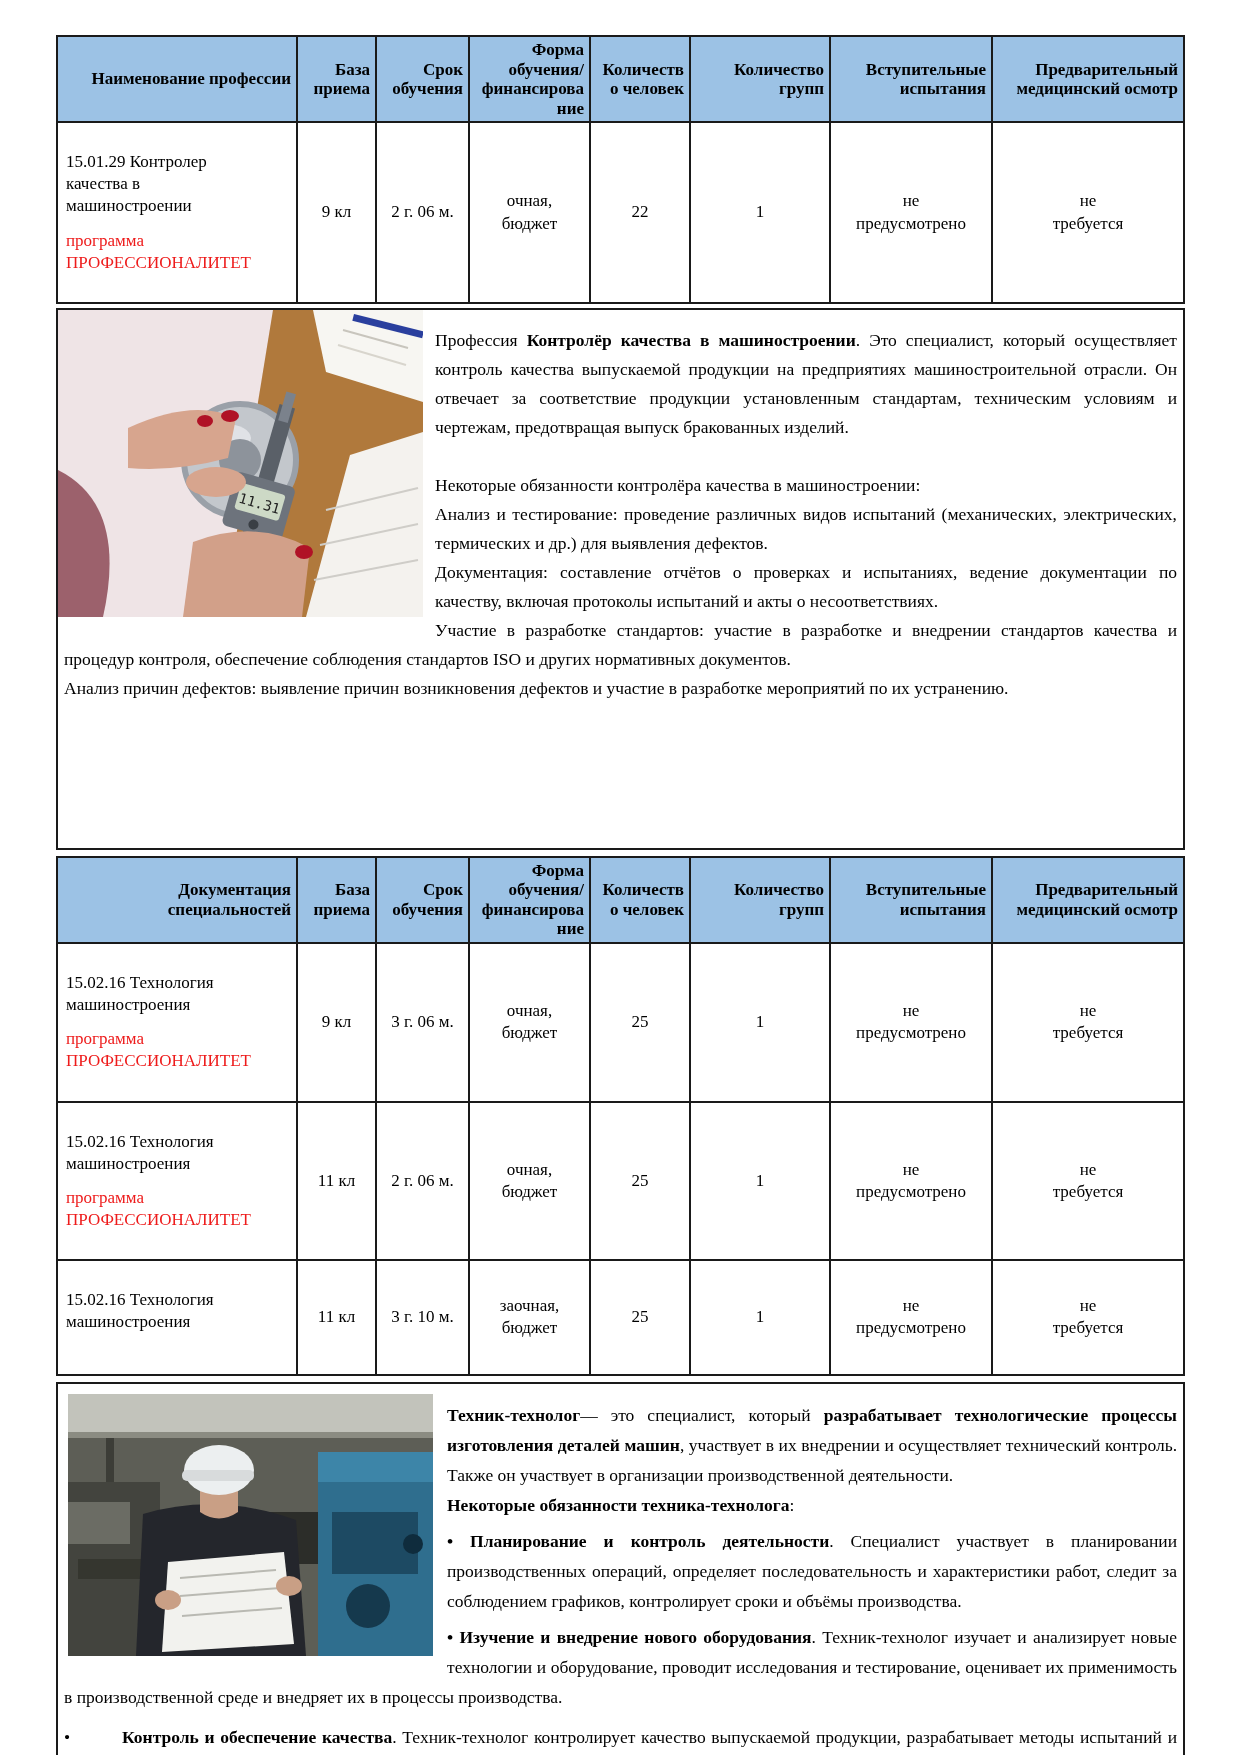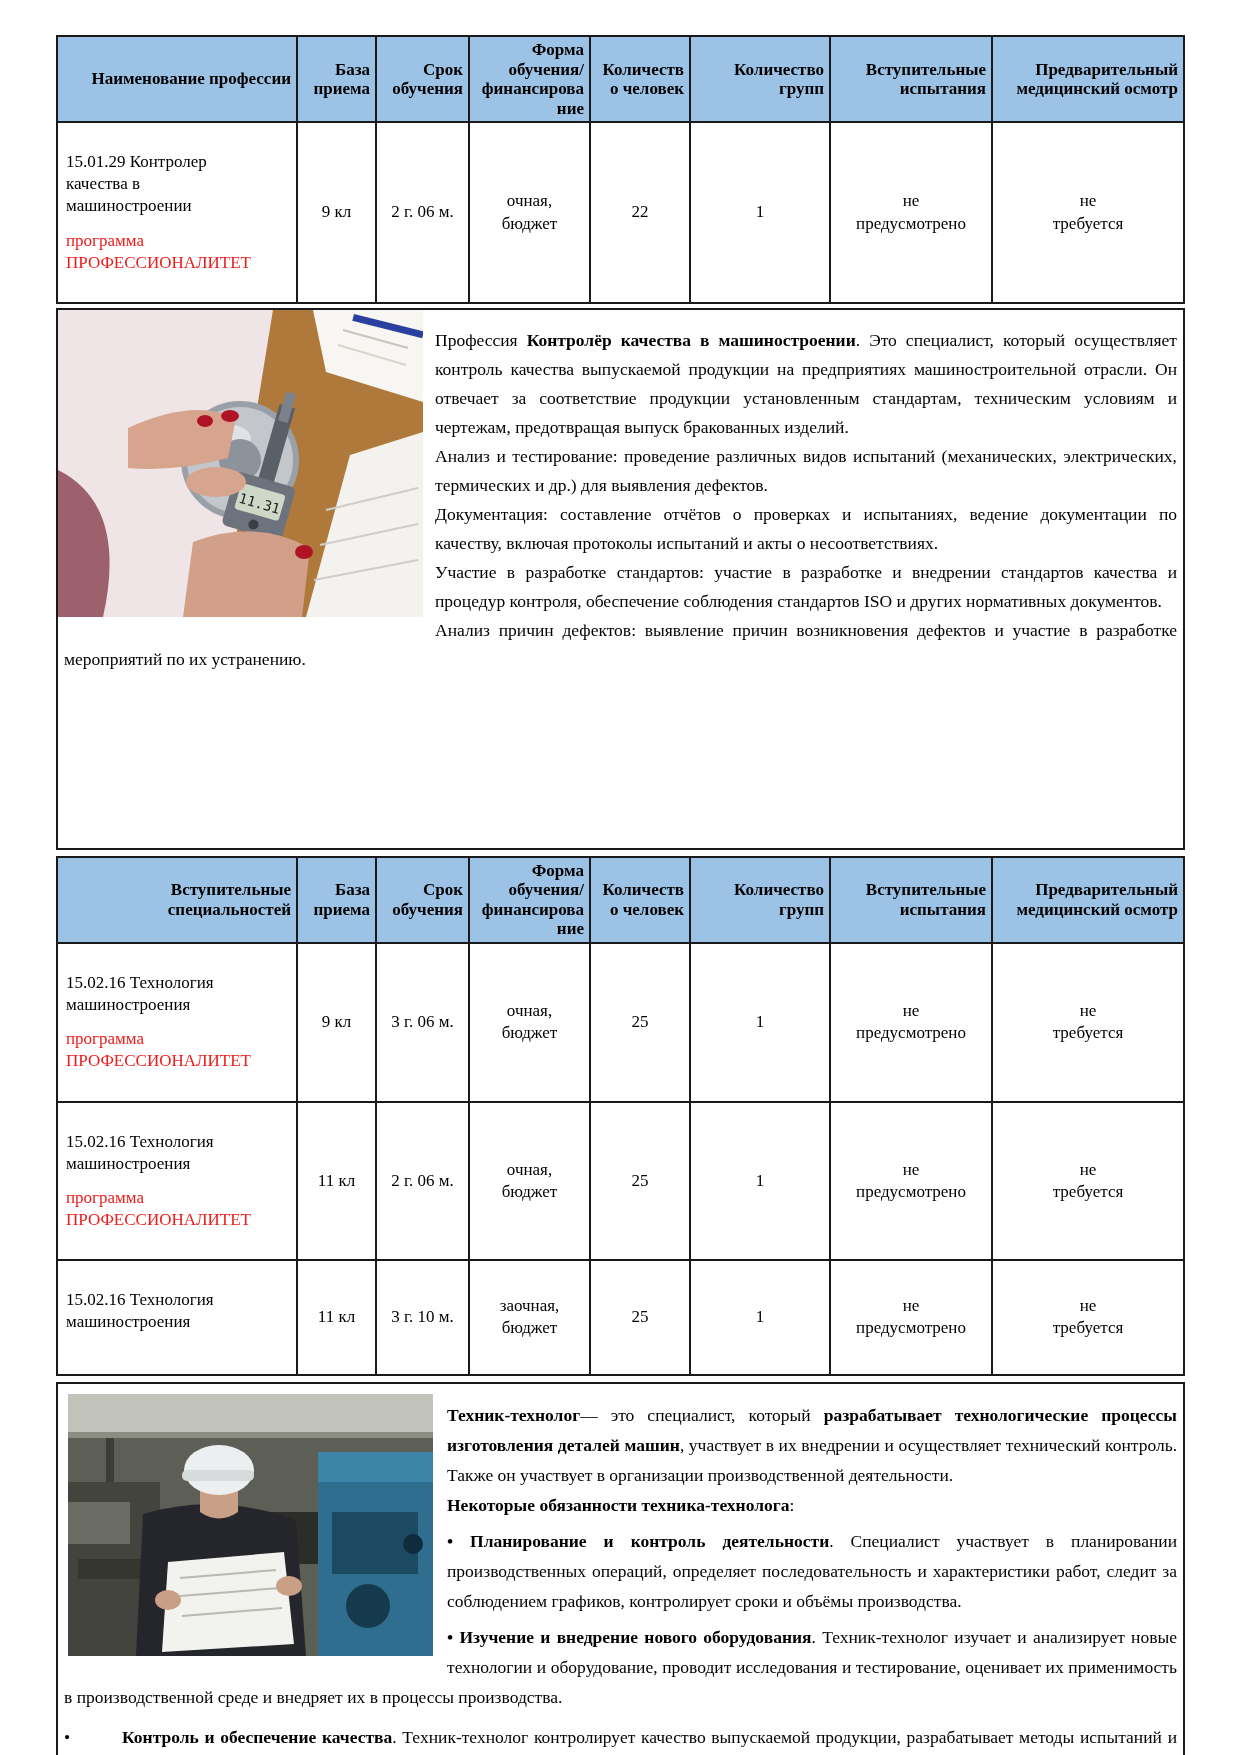--- a/index.html
+++ b/index.html
@@ -136,20 +136,21 @@
         <circle cx="201" cy="215" r="5" fill="#3a3f45"></circle>
       </g>
       <path d="M70,118 Q135,88 178,108 L170,148 Q118,162 70,158 Z" fill="#d7a58e"></path>
       <ellipse cx="158" cy="172" rx="30" ry="15" fill="#d7a58e"></ellipse>
       <path d="M135,232 Q198,208 252,238 L244,307 L125,307 Z" fill="#d2a089"></path>
       <ellipse cx="172" cy="106" rx="9" ry="6" fill="#b01226"></ellipse>
       <ellipse cx="147" cy="111" rx="8" ry="6" fill="#b01226"></ellipse>
       <ellipse cx="246" cy="242" rx="9" ry="7" fill="#b01226"></ellipse>
     </svg>
     <p class="pt8"><span>Профессия </span><span class="b">Контролёр качества в машиностроении</span><span>. Это специалист, который осуществляет контроль качества выпускаемой продукции на предприятиях машиностроительной отрасли. Он отвечает за соответствие продукции установленным стандартам, техническим условиям и чертежам, предотвращая выпуск бракованных изделий.</span></p>
+    <p class="gap-top"><span>Некоторые обязанности контролёра качества в машиностроении:</span></p>
     <p><span>Анализ и тестирование: проведение различных видов испытаний (механических, электрических, термических и др.) для выявления дефектов.</span></p>
     <p><span>Документация: составление отчётов о проверках и испытаниях, ведение документации по качеству, включая протоколы испытаний и акты о несоответствиях.</span></p>
     <p><span>Участие в разработке стандартов: участие в разработке и внедрении стандартов качества и процедур контроля, обеспечение соблюдения стандартов ISO и других нормативных документов.</span></p>
     <p><span>Анализ причин дефектов: выявление причин возникновения дефектов и участие в разработке мероприятий по их устранению.</span></p>
   </div>
 
   <div class="gap6"></div>
 
   <table class="prog">
     <colgroup>
@@ -157,21 +158,21 @@
         <col class="c2">
         <col class="c3">
         <col class="c4">
       <col class="c5">
         <col class="c6">
         <col class="c7">
         <col class="c8">
     </colgroup>
     <tbody>
         <tr class="hdr2">
-      <th>Вступительные специальностей</th>
+      <th>Документация специальностей</th>
       <th>База приема</th>
       <th>Срок обучения</th>
       <th>Форма обучения/финансирование</th>
       <th>Количество человек</th>
       <th>Количество групп</th>
       <th>Вступительные испытания</th>
       <th>Предварительный медицинский осмотр</th>
     </tr>
     <tr class="r107">
       <td class="name">

